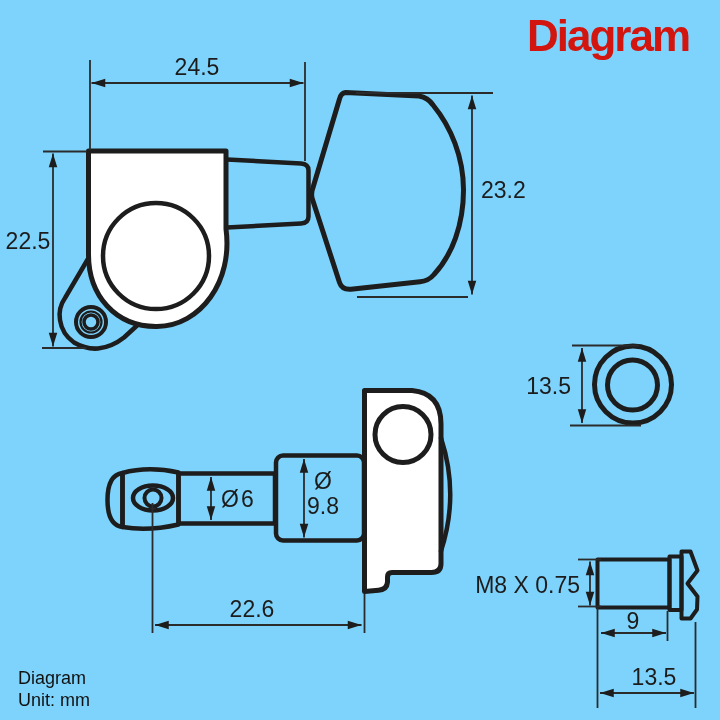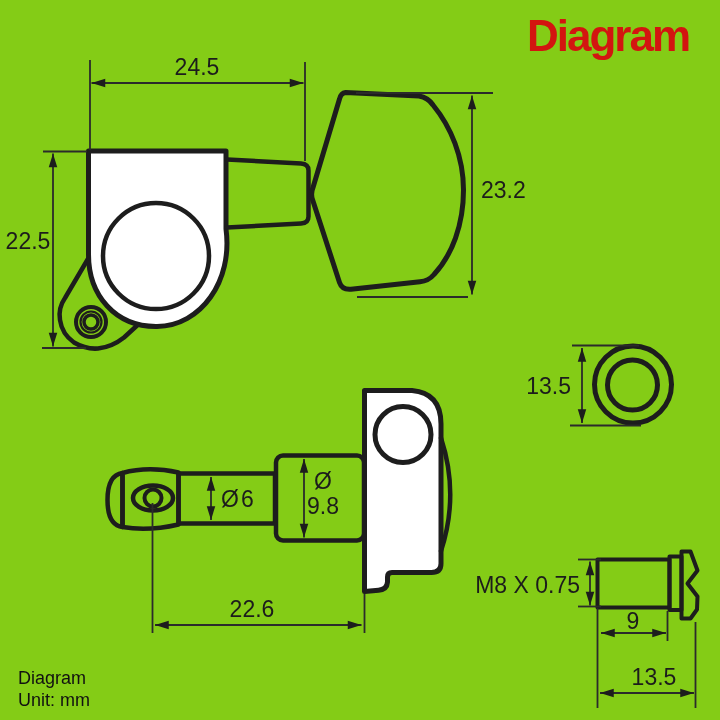--- a/index.html
+++ b/index.html
@@ -1,16 +1,16 @@
 <!DOCTYPE html>
 <html><head>
 <meta charset="utf-8">
 <style>
   html,body{margin:0;padding:0;background:#ffffff;}
-  .stage{position:relative;width:720px;height:720px;background:#84cc16;overflow:hidden;
+  .stage{position:relative;width:720px;height:720px;background:#7dd3fc;overflow:hidden;
          font-family:"Liberation Sans", sans-serif;}
   svg{display:block;}
   .outline{fill:none;stroke:#1d1d1d;stroke-width:5;stroke-linejoin:round;stroke-linecap:round;}
   .outline-med{fill:none;stroke:#1d1d1d;stroke-width:4.5;stroke-linejoin:round;stroke-linecap:round;}
   .outline-thin{fill:none;stroke:#1d1d1d;stroke-width:4;stroke-linejoin:round;stroke-linecap:round;}
   .fillwhite{fill:#ffffff;}
   .dim{stroke:#2b2b2b;stroke-width:1.8;fill:none;}
   .dimtext{font-family:"Liberation Sans", sans-serif;font-size:23px;fill:#1c1c1c;}
   .dimtext-sm{font-family:"Liberation Sans", sans-serif;font-size:23px;fill:#1c1c1c;}
   .title-text{font-family:"Liberation Sans", sans-serif;font-size:44px;font-weight:bold;letter-spacing:-2px;}

